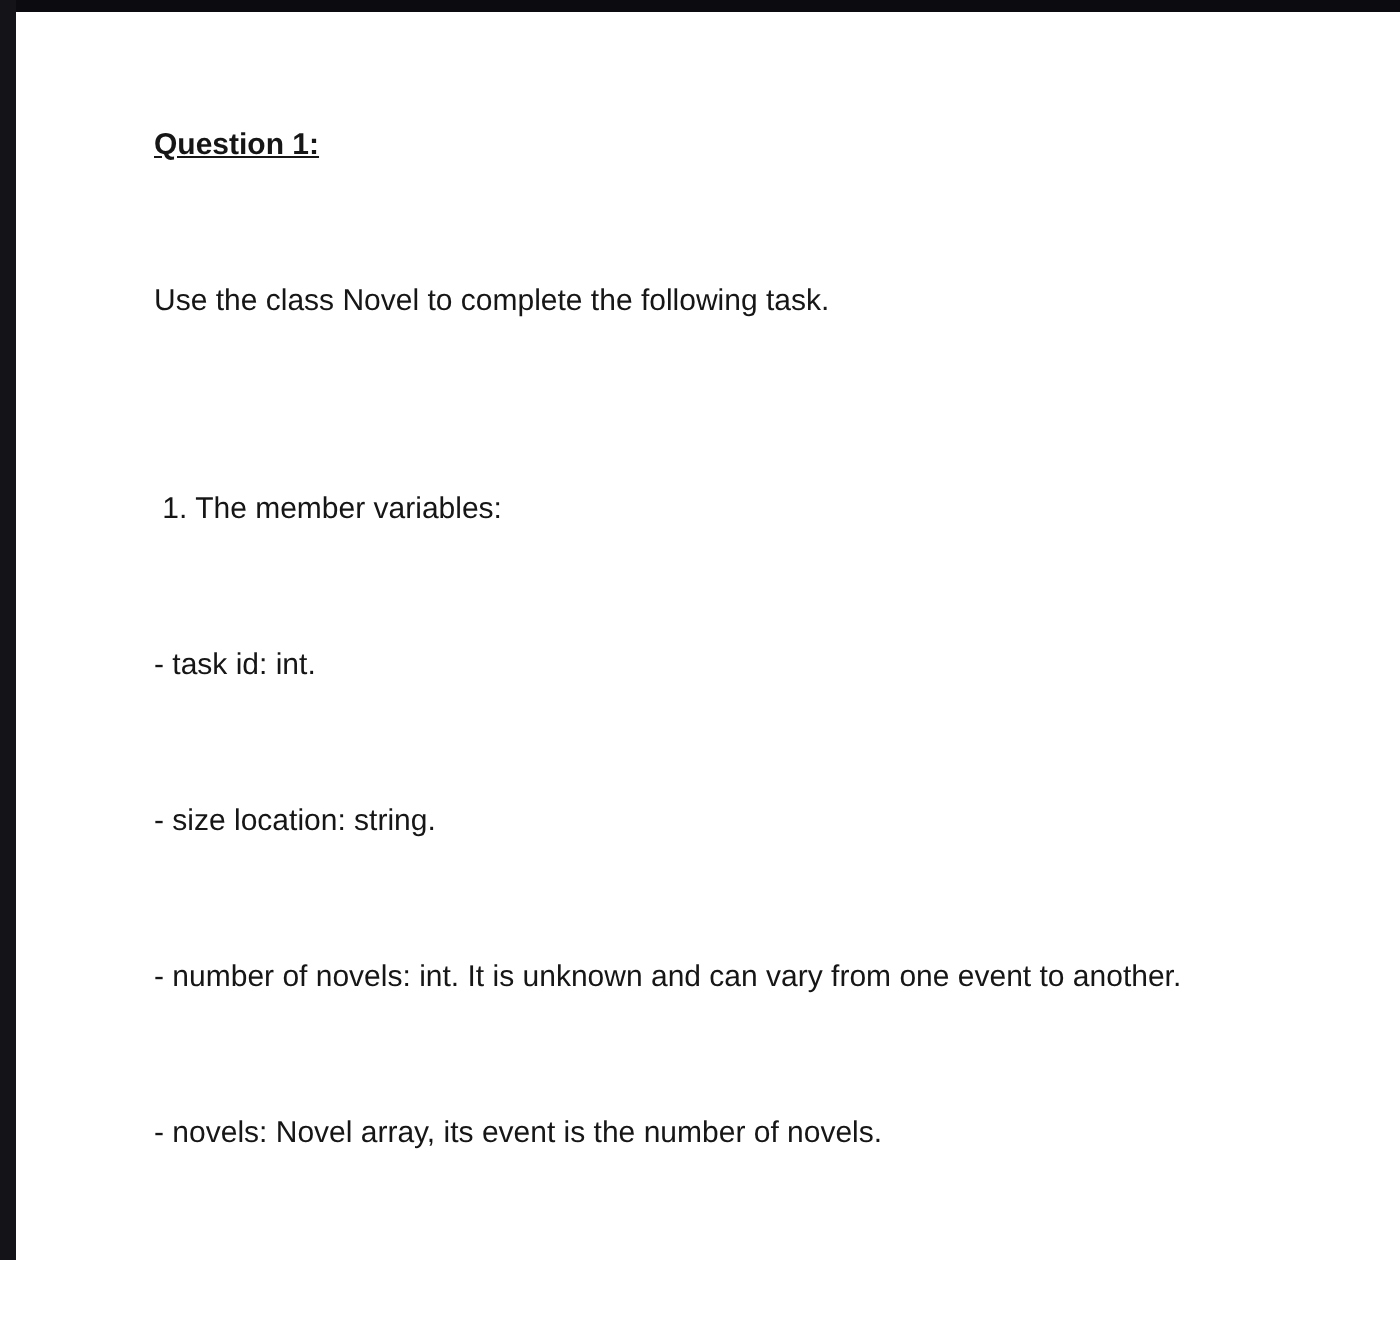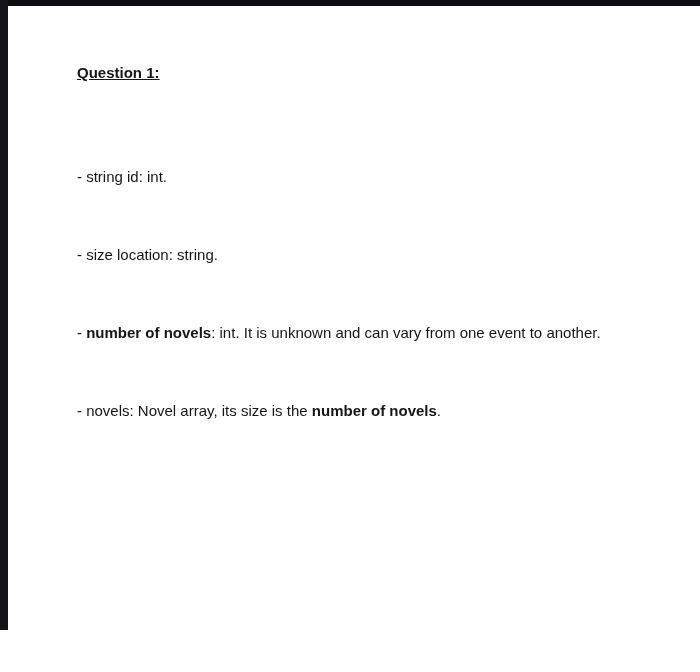--- a/index.html
+++ b/index.html
@@ -45,38 +45,40 @@
     margin: 0;
   }
   .block {
     margin-top: 24px;
   }
   .heading {
     font-weight: 700;
     text-decoration: underline;
   }
   strong {
-    font-weight: 700;
+    font-weight: 400;
     text-align: center;
   }
 </style>
 </head>
 <body>
 
 <div class="page">
   <div class="top-bar"></div>
   <div class="left-bar"></div>
 
   <div class="content">
     <p class="heading">Question 1:</p>
+    <p>Use the class Novel to complete the following task.</p>
 
-    <p>- string id: int.</p>
+    <p> 1. The member variables:</p>
+    <p>- task id: int.</p>
     <p>- size location: string.</p>
     <p><span>- </span><strong>number of novels</strong><span>: int. It is unknown and can vary from one event to another.</span></p>
-    <p><span>- novels: Novel array, its size is the </span><strong>number of novels</strong><span>.</span></p>
+    <p><span>- novels: Novel array, its event is the </span><strong>number of novels</strong><span>.</span></p>
 
     
     
     
     
     
   </div>
 </div>
 
 </body></html>

